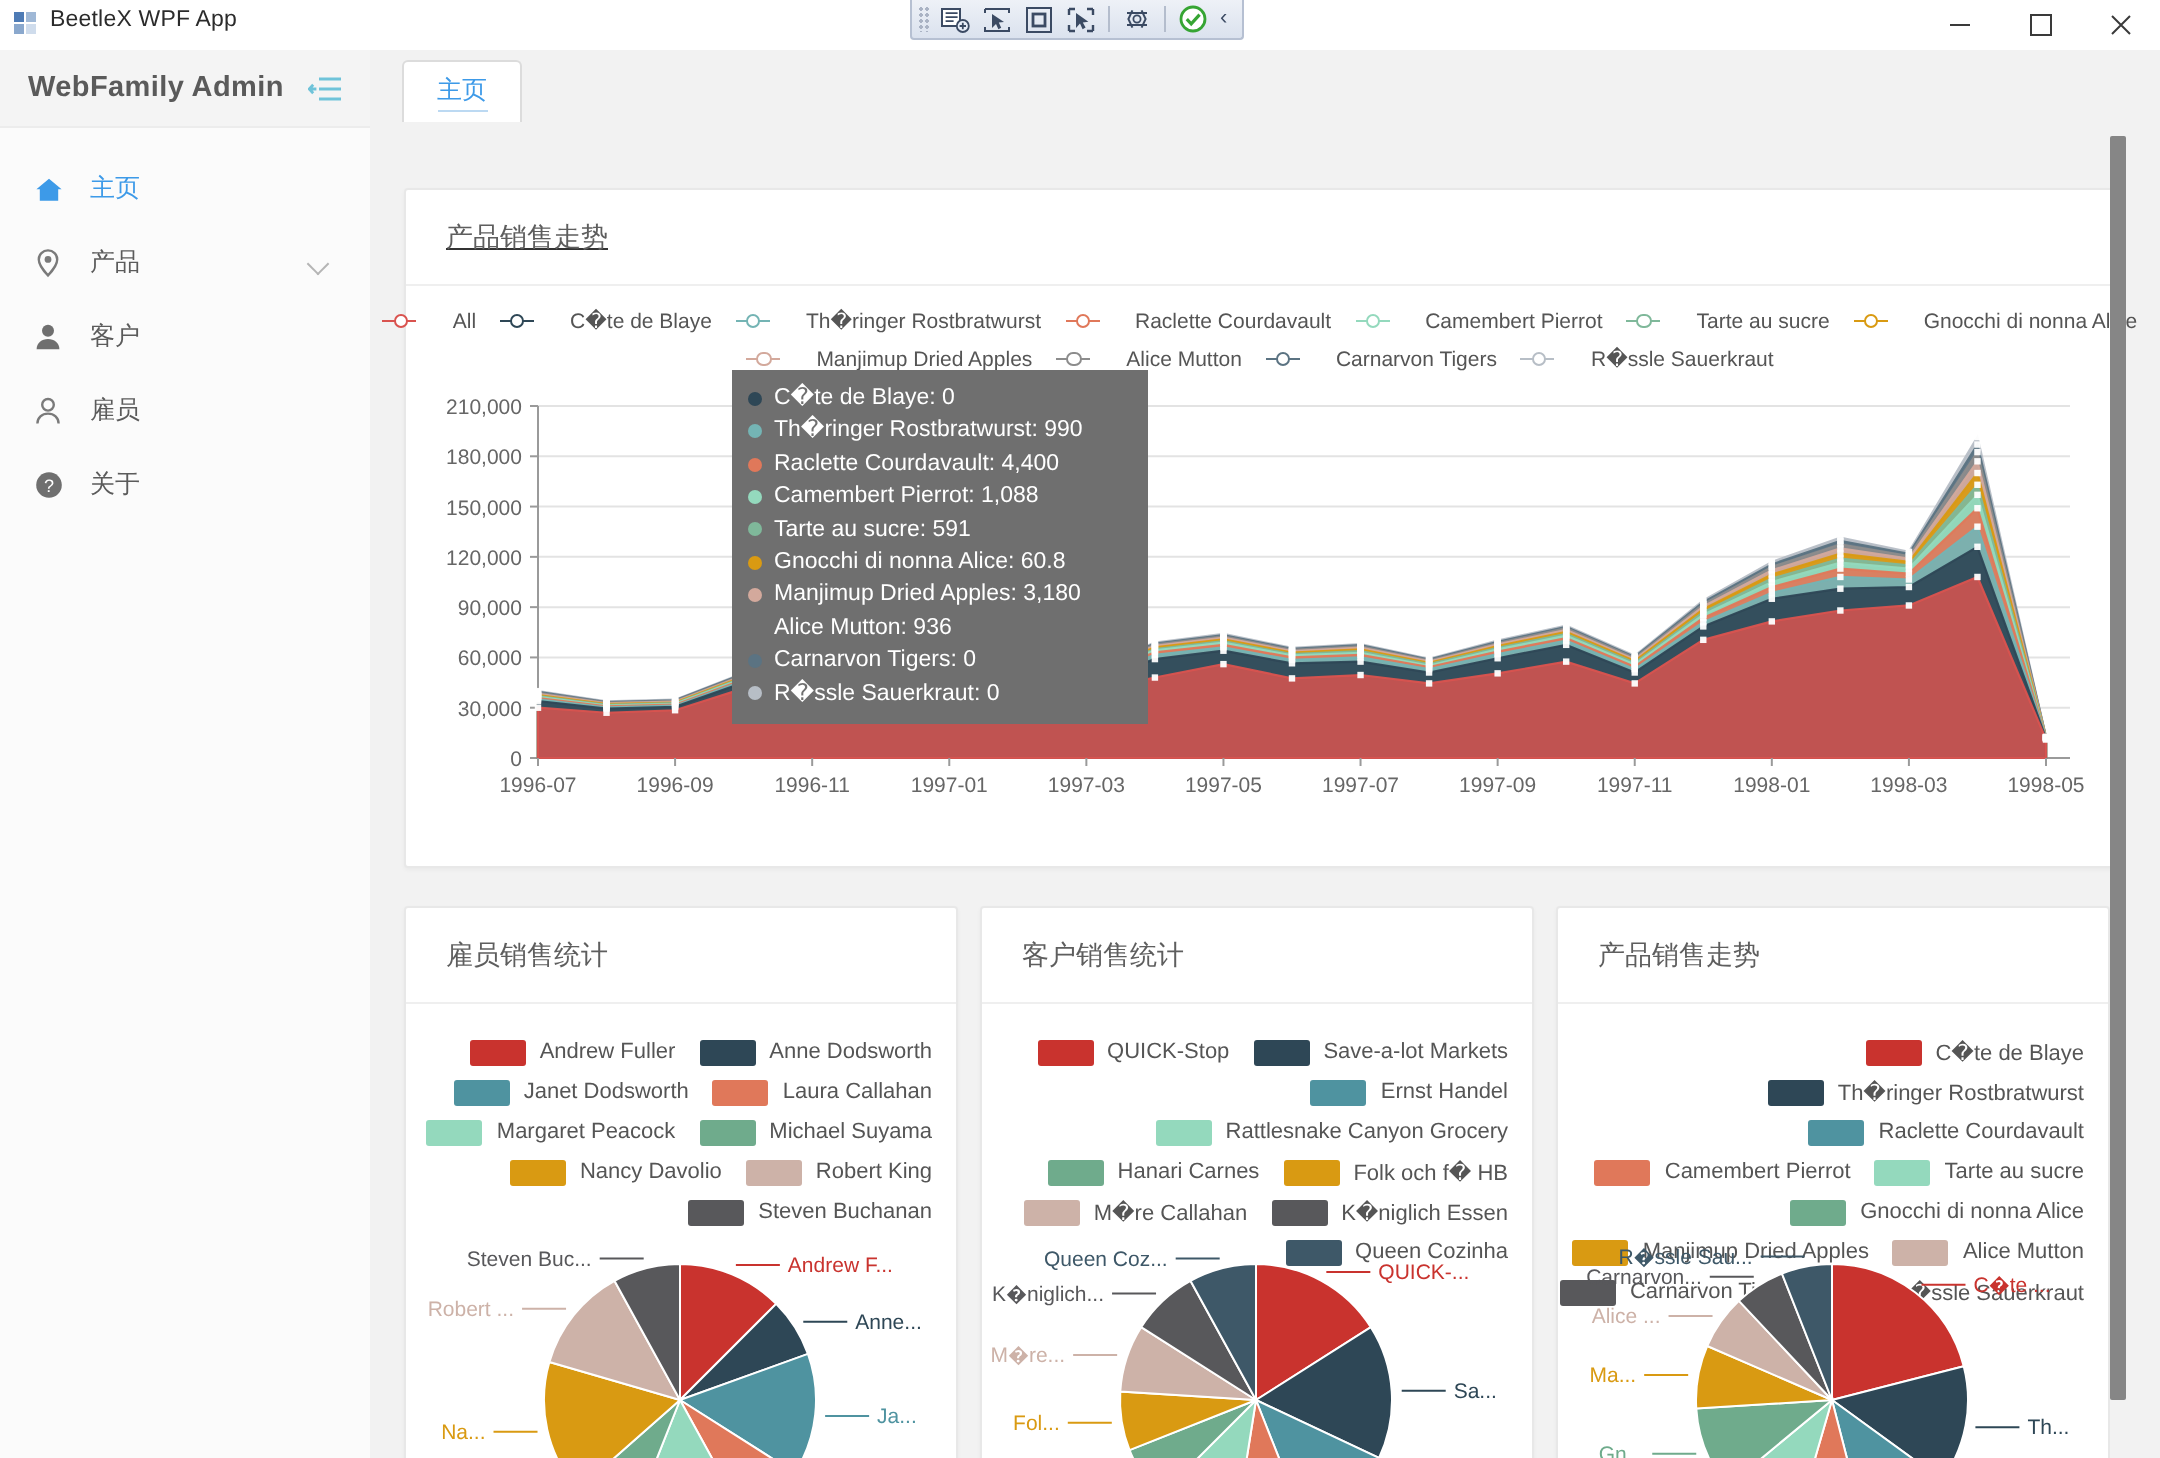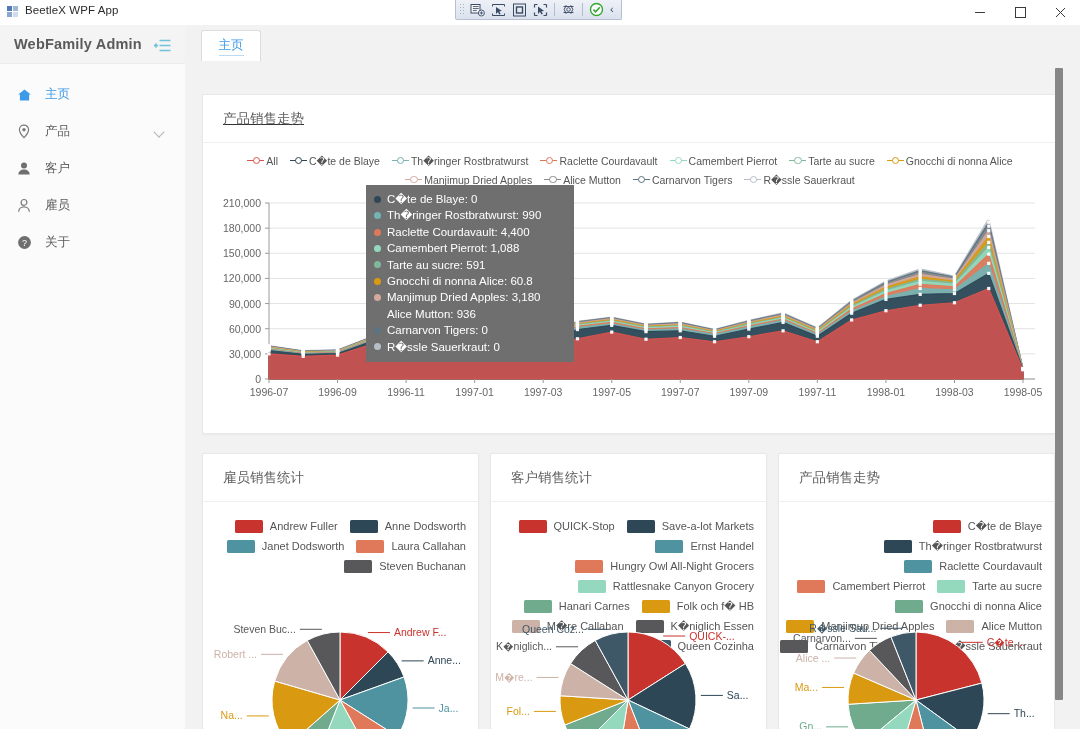--- a/index.html
+++ b/index.html
@@ -65,21 +65,21 @@
 
   #card-trend{left:17px;top:33px;width:855px;height:338px;text-decoration:underline;}
   #card-emp{left:17px;top:392px;width:275px;height:310px;}
   #card-cust{left:305px;top:392px;width:275px;height:310px;}
   #card-prod{left:593px;top:392px;width:275px;height:310px;}
 
   
   .trend-body{position:relative;width:100%;height:289px;}
   .trend-legend{position:absolute;left:12px;top:8px;width:830px;}
   .tl-row{display:flex;justify-content:center;flex-wrap:nowrap;gap:12px;height:19px;align-items:center;}
-  .tl-item{display:flex;align-items:center;gap:2px;font-size:10.5px;color:#555;white-space:nowrap;}
+  .tl-item{display:flex;align-items:center;gap:18px;font-size:10.5px;color:#555;white-space:nowrap;}
   .tl-mark{position:relative;width:17px;height:9px;display:inline-block;}
   .tl-mark .ln{position:absolute;top:4px;left:0;width:17px;height:1.3px;}
   .tl-mark .cr{position:absolute;top:1px;left:5.2px;width:5.2px;height:5.2px;border-radius:50%;background:#fff;border:1.3px solid #000;}
   .plot{position:absolute;left:0;top:46px;width:100%;height:243px;}
 
   
   .tooltip{position:absolute;left:163px;top:42px;width:190px;padding:6px 10px 7px 8px;background:#6f6f6f;color:#fff;
            font-size:11.5px;line-height:16.4px;z-index:40;}
   .tt-row{display:flex;align-items:center;gap:6px;white-space:nowrap;}
   .tt-dot{width:7px;height:7px;border-radius:50%;flex:0 0 auto;}
@@ -718,20 +718,40 @@
                 <span class="pl-sw" style="background: rgb(79, 147, 160);"></span>
                 <span class="pl-lb">Janet Dodsworth</span>
               </div>
               <div class="pl-item">
                 <span class="pl-sw" style="background: rgb(224, 120, 90);"></span>
                 <span class="pl-lb">Laura Callahan</span>
               </div>
             </div>
             <div class="pl-line">
               <div class="pl-item">
+                <span class="pl-sw" style="background: rgb(148, 217, 189);"></span>
+                <span class="pl-lb">Margaret Peacock</span>
+              </div>
+              <div class="pl-item">
+                <span class="pl-sw" style="background: rgb(111, 171, 140);"></span>
+                <span class="pl-lb">Michael Suyama</span>
+              </div>
+            </div>
+            <div class="pl-line">
+              <div class="pl-item">
+                <span class="pl-sw" style="background: rgb(217, 154, 18);"></span>
+                <span class="pl-lb">Nancy Davolio</span>
+              </div>
+              <div class="pl-item">
+                <span class="pl-sw" style="background: rgb(205, 178, 168);"></span>
+                <span class="pl-lb">Robert King</span>
+              </div>
+            </div>
+            <div class="pl-line">
+              <div class="pl-item">
                 <span class="pl-sw" style="background: rgb(88, 88, 91);"></span>
                 <span class="pl-lb">Steven Buchanan</span>
               </div>
             </div>
           </div>
         <div class="pie-wrap" id="pie-employee"><svg width="275" height="152" viewBox="0 0 275 152">
               <path d="M 137 88 L 137 20 A 68 68 0 0 1 185.08326112068522 39.91673887931477 Z" fill="#c9332e" stroke="#fff" stroke-width="1"></path>
               <line x1="164.93589056265157" y1="20.556794126676067" x2="186.93589056265157" y2="20.556794126676067" stroke="#c9332e" stroke-width="1"></line>
               <text x="190.93589056265157" y="24.056794126676067" font-size="10.5" fill="#c9332e" text-anchor="start" font-family="Liberation Sans, sans-serif">Andrew F...</text>
               <path d="M 137 88 L 185.08326112068522 39.91673887931477 A 68 68 0 0 1 200.97989228888733 64.96582142332018 Z" fill="#2e4756" stroke="#fff" stroke-width="1"></path>
@@ -769,26 +789,20 @@
               </div>
               <div class="pl-item">
                 <span class="pl-sw" style="background: rgb(46, 71, 86);"></span>
                 <span class="pl-lb">Save-a-lot Markets</span>
               </div>
             </div>
             <div class="pl-line">
               <div class="pl-item">
                 <span class="pl-sw" style="background: rgb(79, 147, 160);"></span>
                 <span class="pl-lb">Ernst Handel</span>
-              </div>
-            </div>
-            <div class="pl-line">
-              <div class="pl-item">
-                <span class="pl-sw" style="background: rgb(224, 120, 90);"></span>
-                <span class="pl-lb">Hungry Owl All-Night Grocers</span>
               </div>
             </div>
             <div class="pl-line">
               <div class="pl-item">
                 <span class="pl-sw" style="background: rgb(148, 217, 189);"></span>
                 <span class="pl-lb">Rattlesnake Canyon Grocery</span>
               </div>
             </div>
             <div class="pl-line">
               <div class="pl-item">

